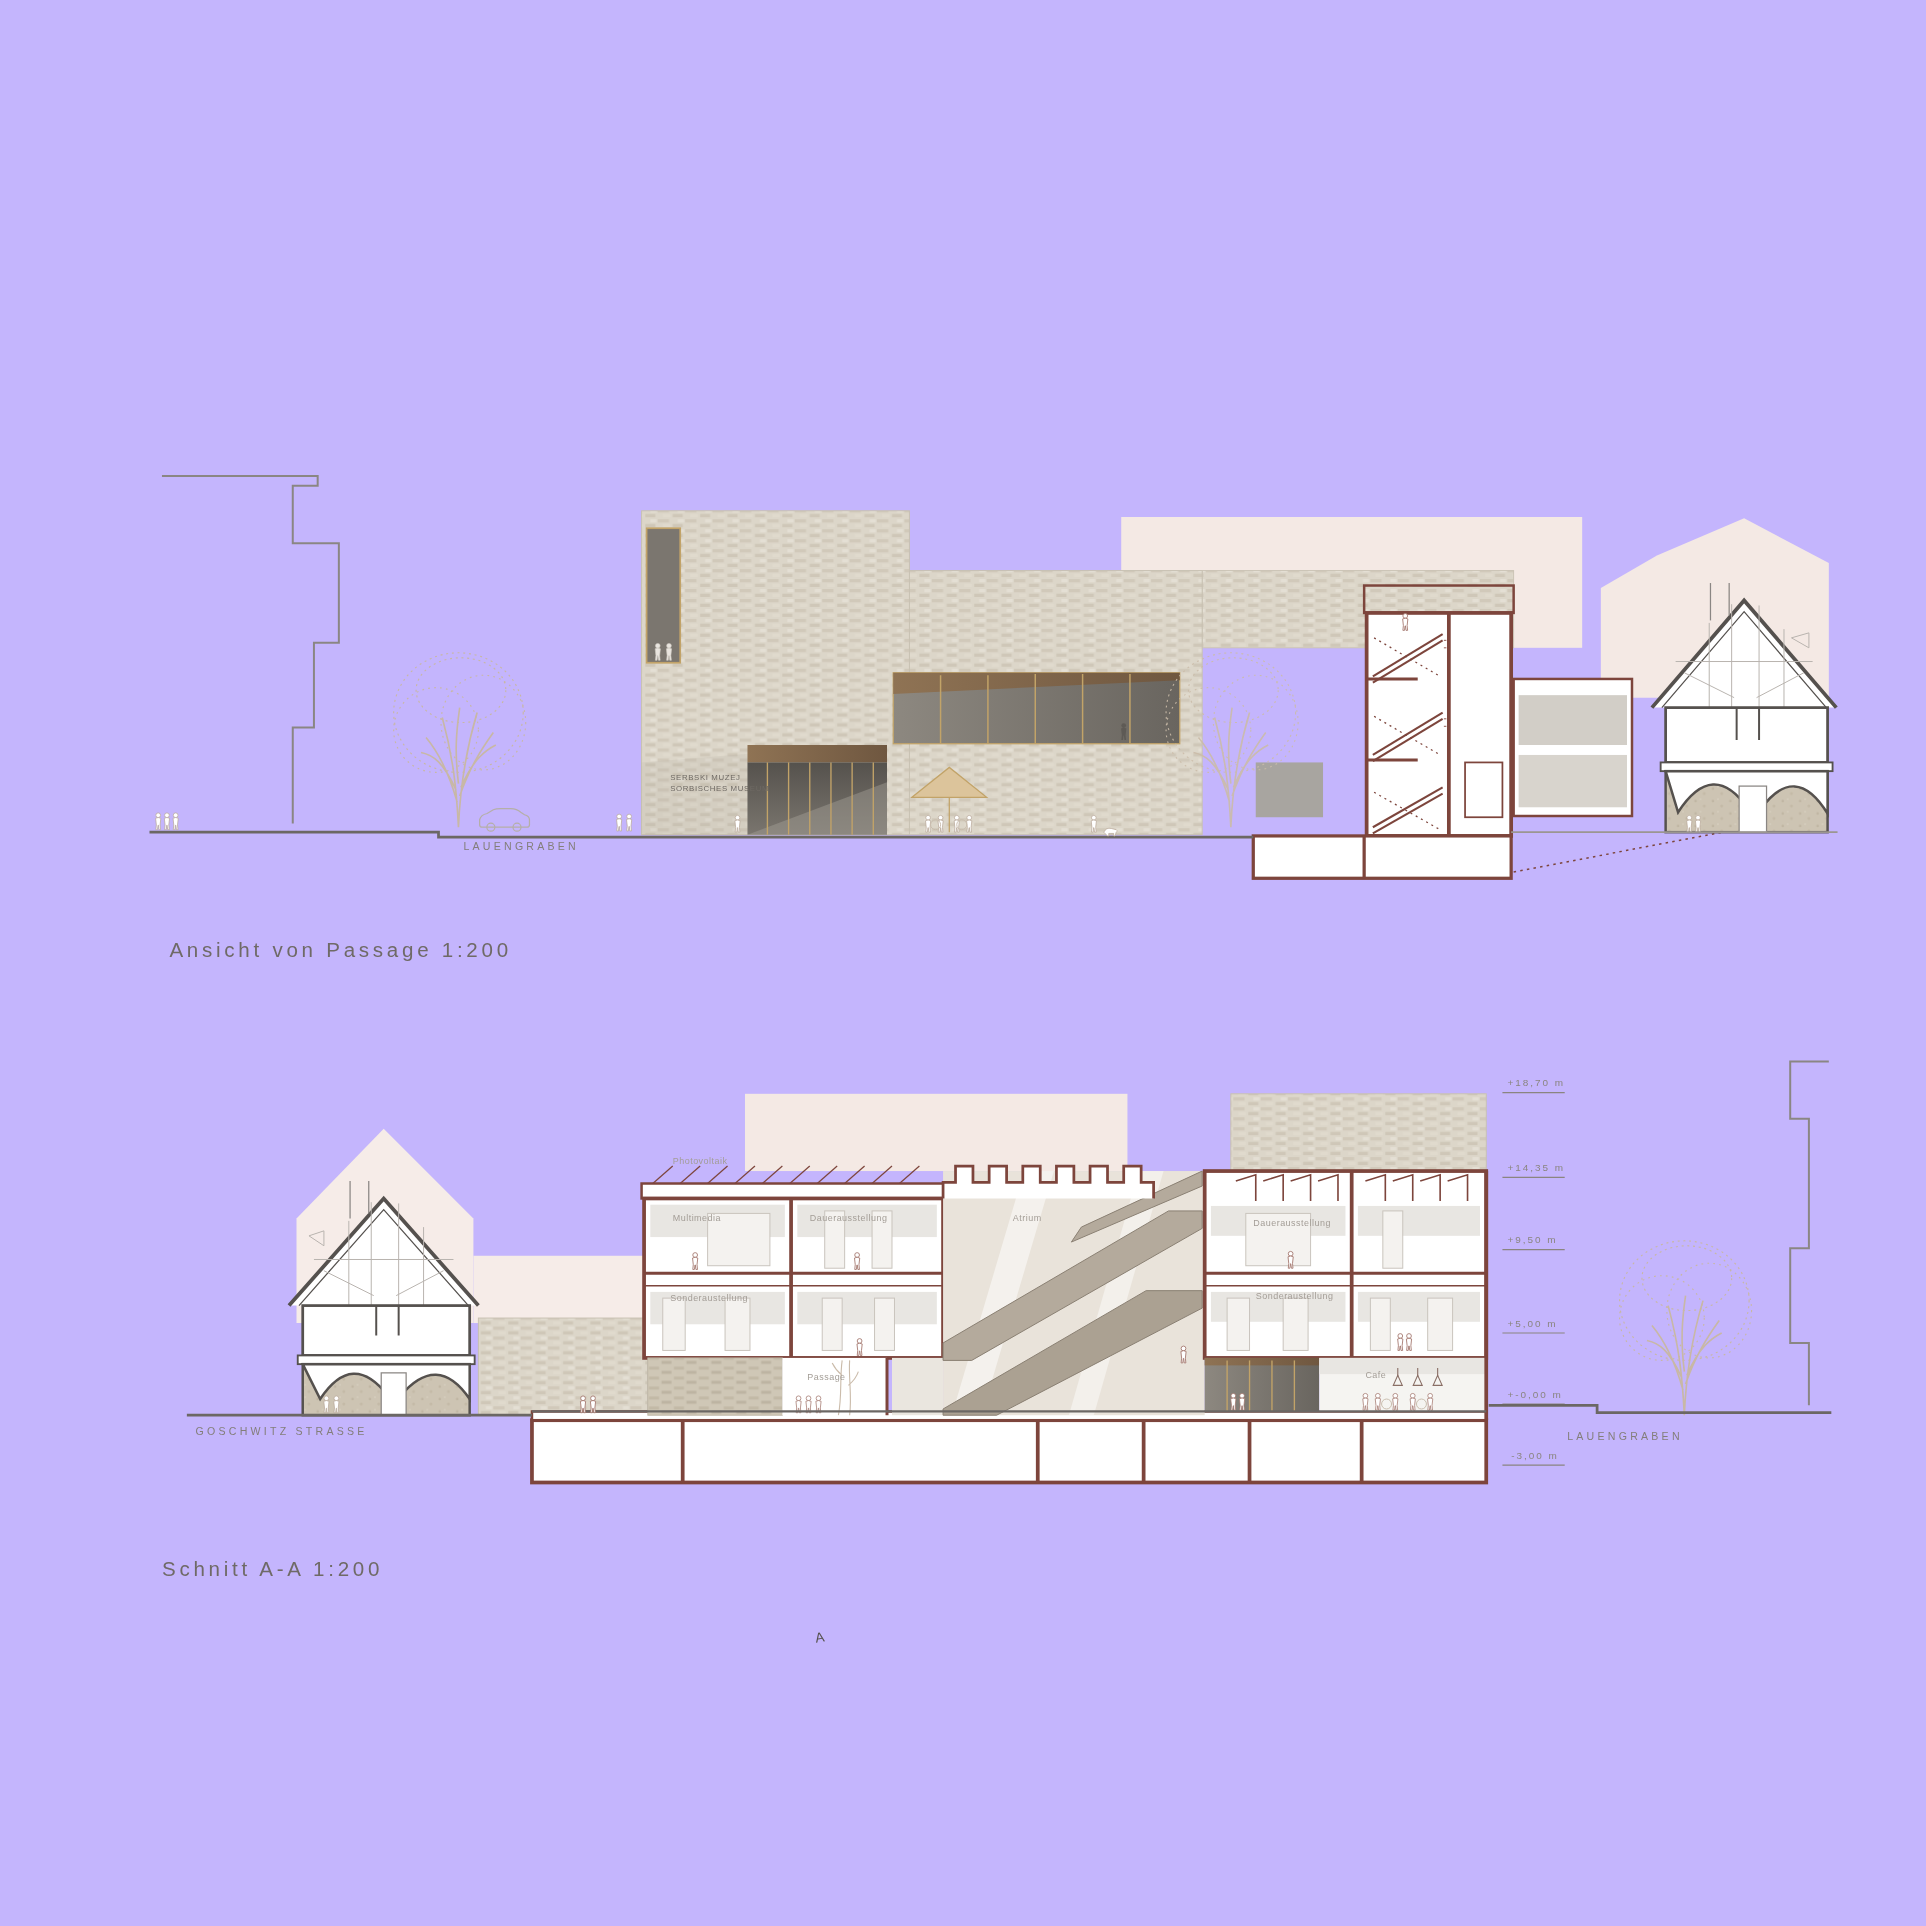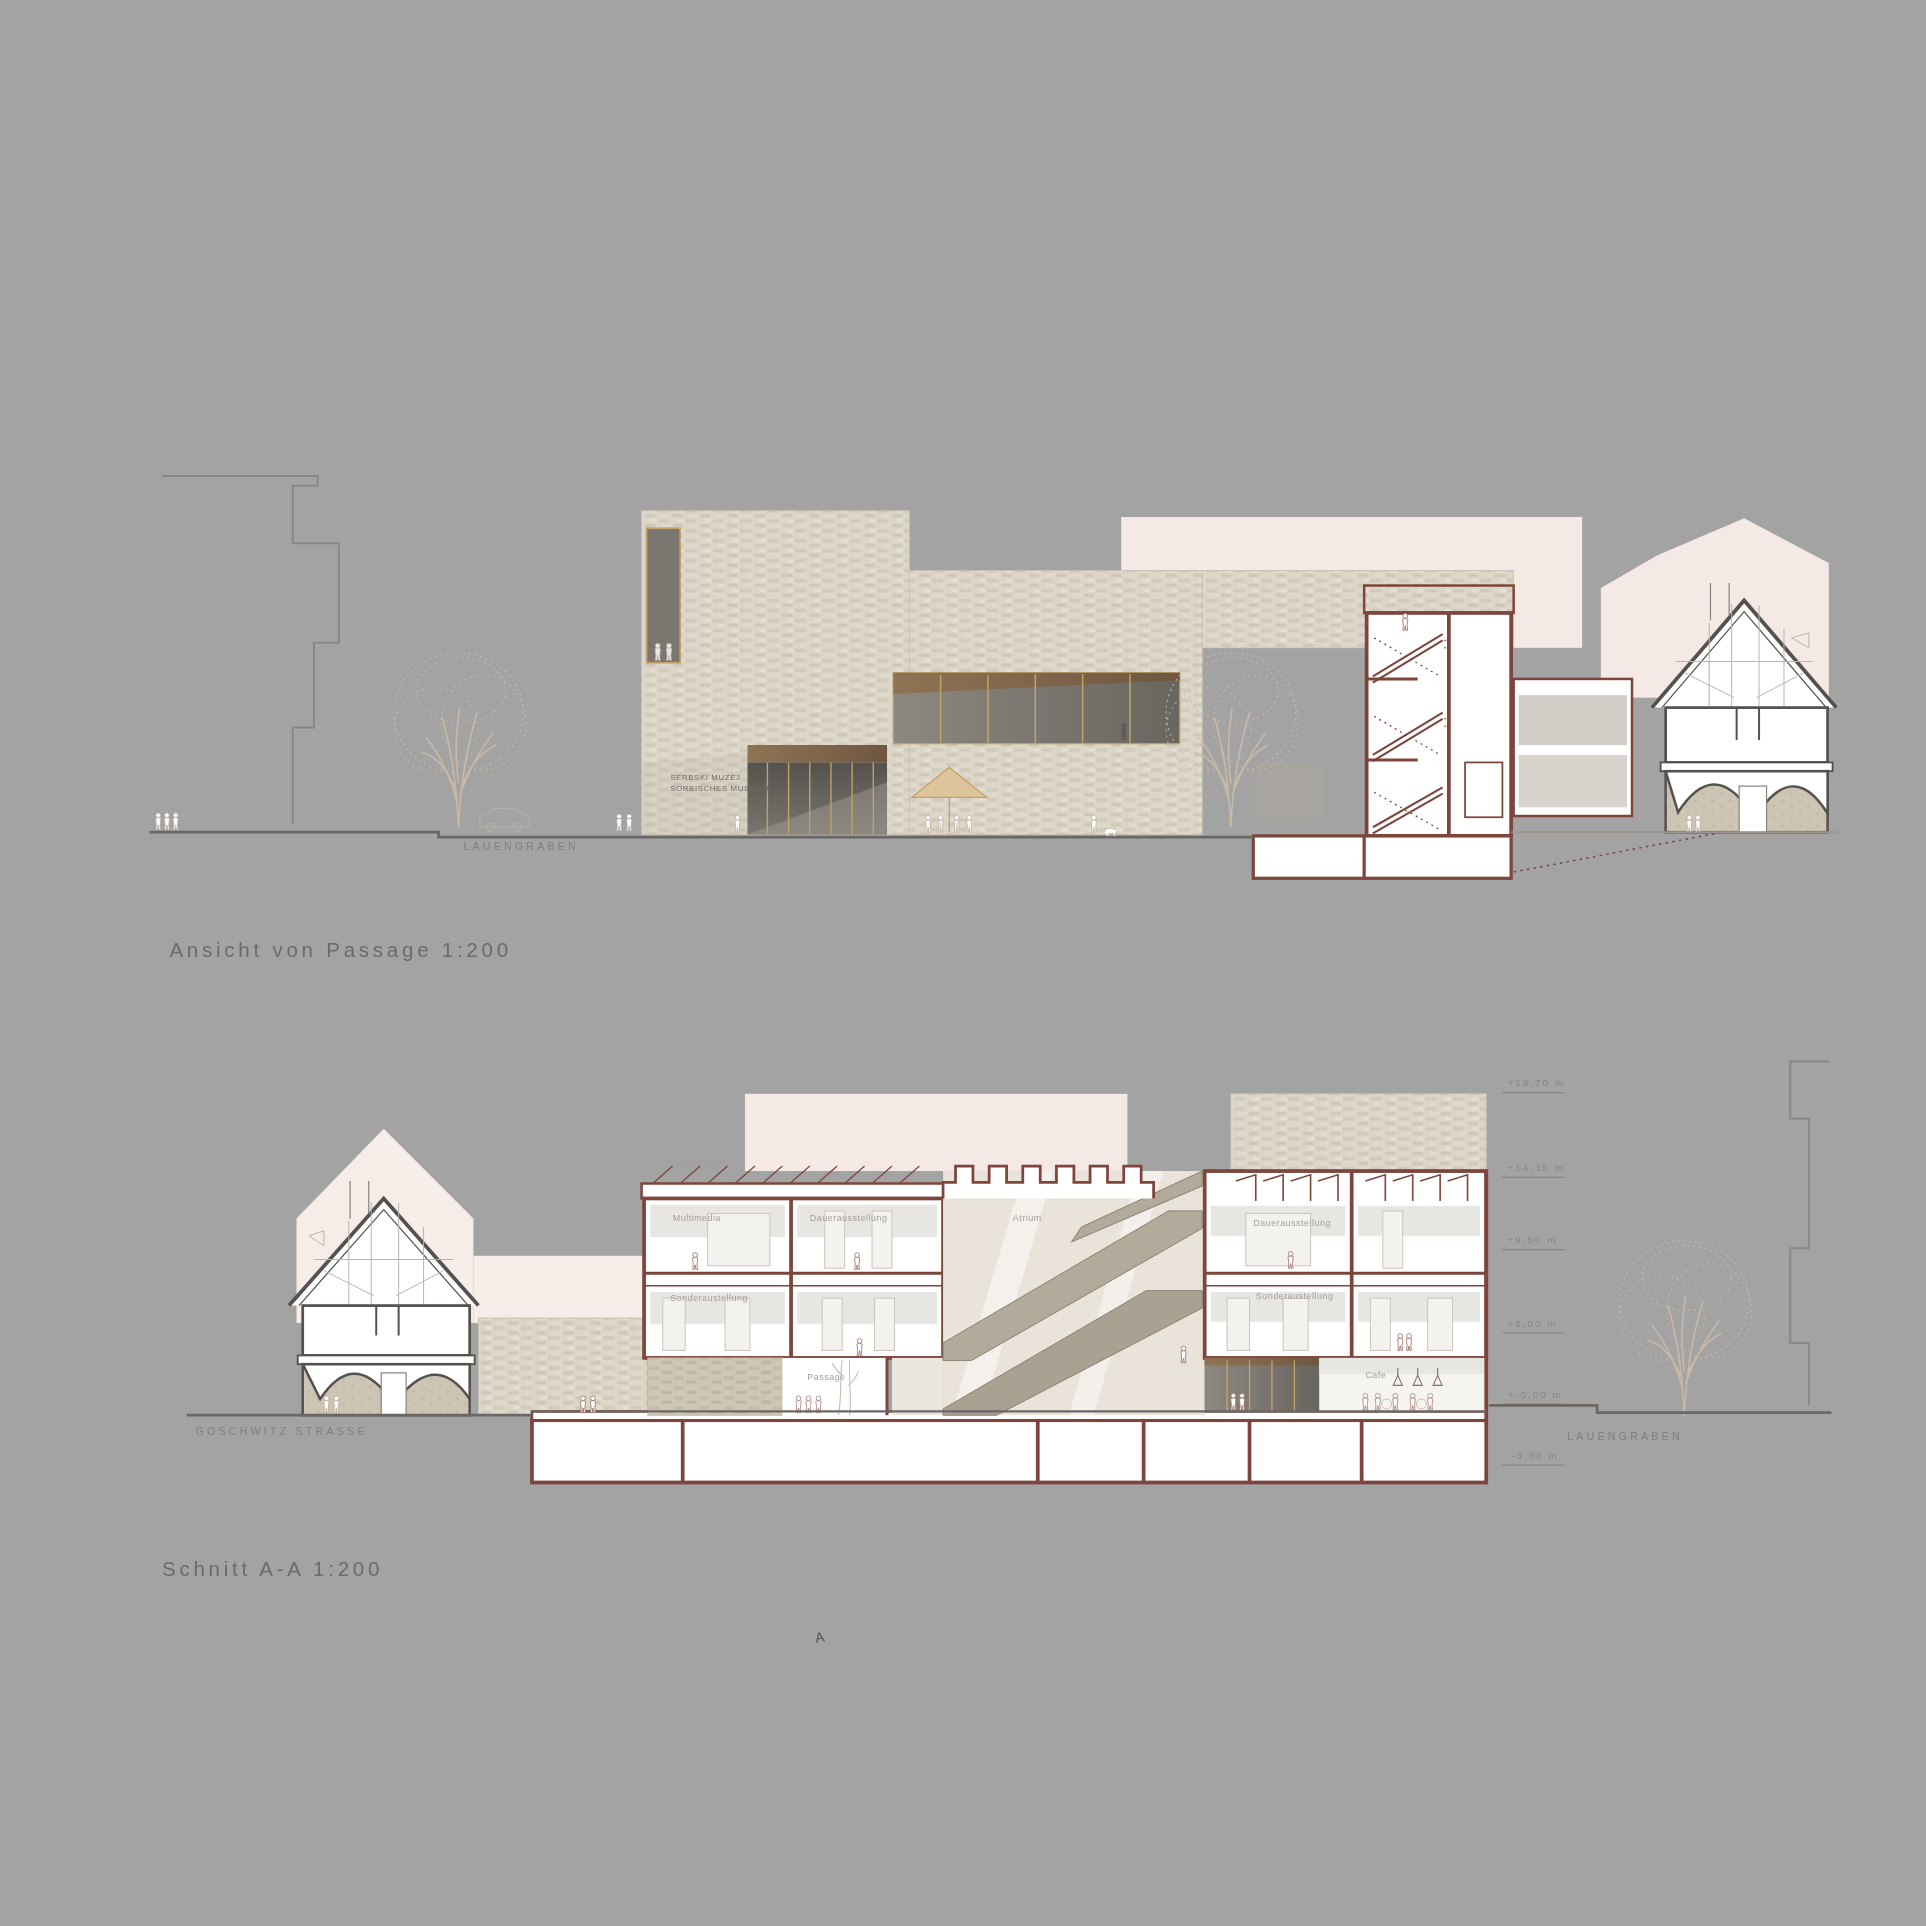--- a/index.html
+++ b/index.html
@@ -1,17 +1,17 @@
 <!DOCTYPE html>
 <html style="font-size:6.8px"><head>
 <meta charset="utf-8">
 <style>
   html,body{margin:0;padding:0;background:#ffffff;}
   body{font-family:"Liberation Sans", sans-serif;}
-  .sheet{width:1926px;height:1926px;background:#a3a3a3;overflow:hidden;}
+  .sheet{width:1926px;height:1926px;background:#c4b5fd;overflow:hidden;}
   svg{display:block;}
   text{font-family:"Liberation Sans", sans-serif;}
   .title-text{font-size:16.5px;letter-spacing:3px;fill:#6f6a66;}
   .street-text{font-size:8.5px;letter-spacing:2.6px;fill:#837e79;}
   .room-text{font-size:7.2px;letter-spacing:.4px;fill:#a39d96;}
   .lvl-text{font-size:8px;letter-spacing:1.6px;fill:#8a8580;}
   .sign-text{font-size:6.3px;letter-spacing:.5px;fill:#6e6963;}
   .marker-text{font-size:11px;fill:#55504c;}
 </style>
 </head>

